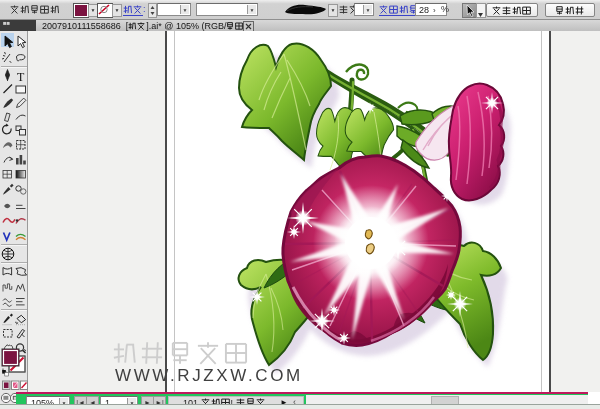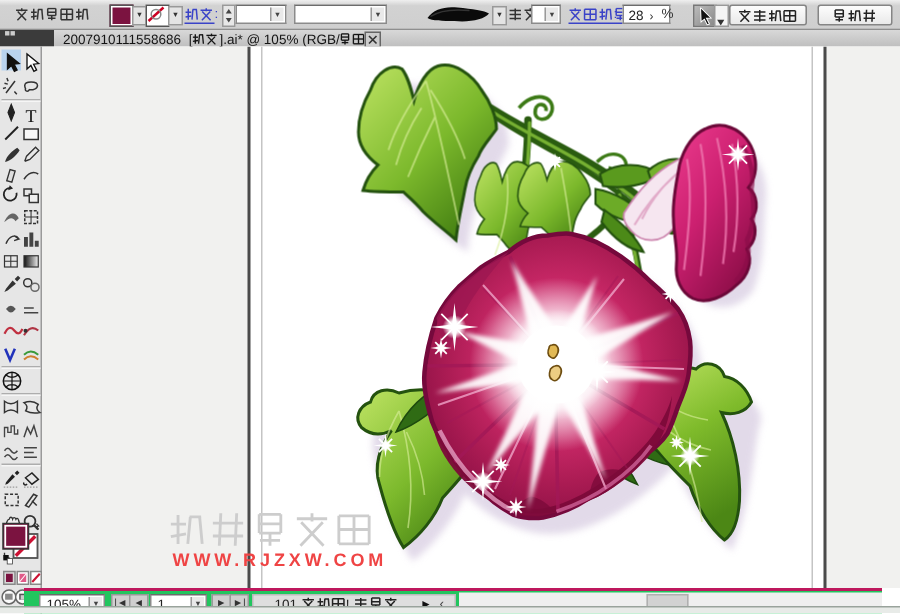--- a/index.html
+++ b/index.html
@@ -399,21 +399,21 @@
       <line x1="96.0" y1="1.2" x2="96.0" y2="6.7" stroke="#cdcdcd" stroke-width="1.9"></line>
       <line x1="88.8" y1="7.2" x2="103.7" y2="22.8" stroke="#cdcdcd" stroke-width="1.9"></line>
       <line x1="103.2" y1="7.2" x2="88.3" y2="22.8" stroke="#cdcdcd" stroke-width="1.9"></line>
       <line x1="113.9" y1="2.9" x2="134.1" y2="2.9" stroke="#cdcdcd" stroke-width="1.9"></line>
       <line x1="113.9" y1="21.6" x2="134.1" y2="21.6" stroke="#cdcdcd" stroke-width="1.9"></line>
       <line x1="113.9" y1="2.9" x2="113.9" y2="21.6" stroke="#cdcdcd" stroke-width="1.9"></line>
       <line x1="134.1" y1="2.9" x2="134.1" y2="21.6" stroke="#cdcdcd" stroke-width="1.9"></line>
       <line x1="113.9" y1="12.0" x2="134.1" y2="12.0" stroke="#cdcdcd" stroke-width="1.9"></line>
       <line x1="124.0" y1="2.9" x2="124.0" y2="21.6" stroke="#cdcdcd" stroke-width="1.9"></line>
     </svg></div>
-<div class="abs" style="left:115px;top:366px;font-size:12px;letter-spacing:2.6px;color:#ef4444;font-weight:bold">WWW.RJZXW.COM</div>
+<div class="abs" style="left:115px;top:366px;font-size:17px;letter-spacing:2.6px;color:#404040;font-weight:normal">WWW.RJZXW.COM</div>
 <div class="abs" style="left:0;top:31px;width:28px;height:378px;background:#e6e6e6;border-right:1px solid #9a9a9a;box-sizing:border-box">
     <div class="abs" style="left:1px;top:2px;width:13px;height:14px;background:#b9d3ee"></div>
     <svg class="abs" style="left:0;top:0" width="28" height="378" viewBox="0 0 28 378">
       <path d="M5 5 l0 10 l2.6 -2.4 l2 4 l1.8 -1 l-2 -3.8 l3.4 -0.4 Z" fill="#111" stroke="#111" stroke-width="0.9"></path>
       <path d="M18 5 l0 10 l2.6 -2.4 l2 4 l1.8 -1 l-2 -3.8 l3.4 -0.4 Z" fill="#fff" stroke="#111" stroke-width="0.9"></path>
       <path d="M4 31 L10 23 M3 24.5 l2.2 .6 M9.6 30 l1.6 1.8 M4.6 21 l.8 2.2 M2 28 l2 -.6" stroke="#333" stroke-width="1" fill="none"></path>
       <path d="M16.5 26 c0-3.2 8.5-3.2 8.5 0 c0 2.2-3.2 3.2-5.4 2.8 c-1 1.8-3.2 1-2.6-.7 c-.3-.6-.5-1.3-.5-2.1z" fill="none" stroke="#333"></path>
       <line x1="1" y1="35.5" x2="27" y2="35.5" stroke="#adadad"></line>
       <line x1="1" y1="36.5" x2="27" y2="36.5" stroke="#f6f6f6"></line>
       <path d="M7.5 38.5 l2.2 5.5 l-2.2 5.5 l-2.2 -5.5 Z M7.5 44 l0 6" fill="#222" stroke="#222" stroke-width="0.7"></path>

